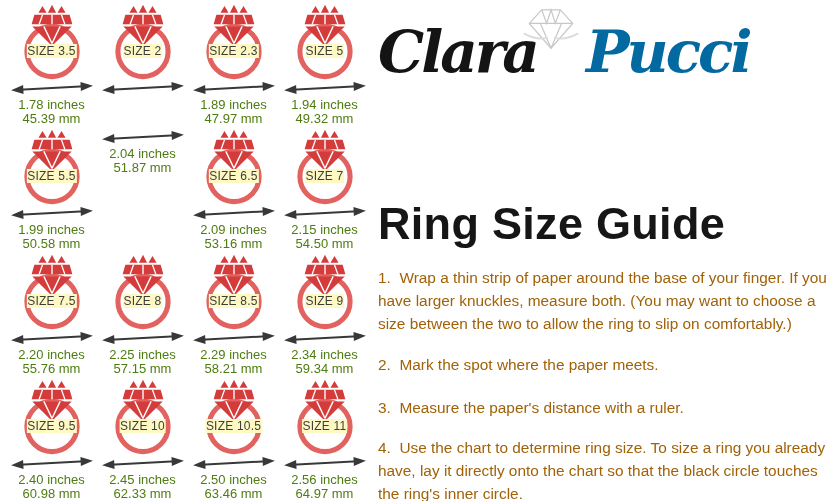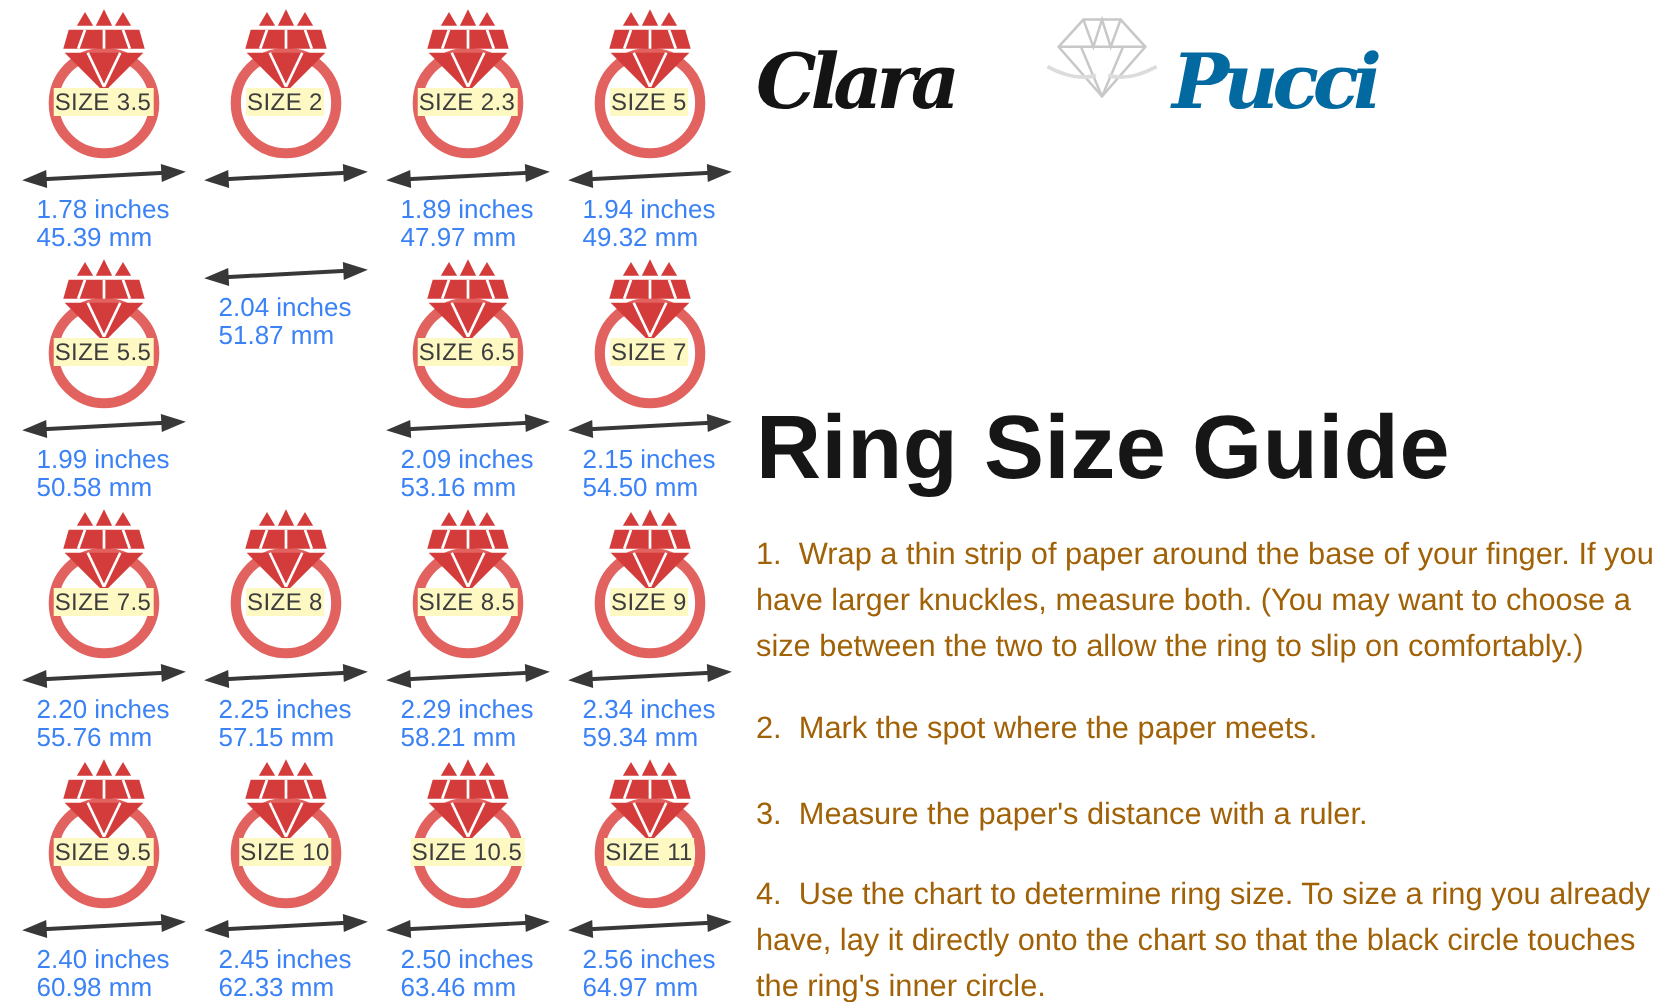--- a/index.html
+++ b/index.html
@@ -9,29 +9,29 @@
   
   .grid{position:absolute;left:6px;top:4px;display:grid;
         grid-template-columns:repeat(4,91px);grid-auto-rows:125px;}
   .cell{display:flex;flex-direction:column;align-items:center;}
   .ring-wrap{position:relative;width:68px;height:76px;}
   .ring-svg{display:block;width:68px;height:76px;}
   .size-label{position:absolute;left:50%;transform:translateX(-50%);top:40px;
               background:#fef9c3;padding:0 1px;font-size:12px;color:#3d3d3d;
               white-space:nowrap;letter-spacing:0.2px;}
   .arrow-svg{width:82px;height:14px;margin-top:1px;}
-  .meas{margin-top:3px;text-align:left;font-size:13px;line-height:13.5px;color:#3b82f6;}
+  .meas{margin-top:3px;text-align:center;font-size:13px;line-height:13.5px;color:#4d7c0f;}
   .meas span{display:block;}
 
   
   .right{position:absolute;left:378px;top:0;width:458px;}
   .logo{position:relative;height:100px;}
   .logo-diamond{position:absolute;left:142px;top:4px;width:62px;height:50px;}
   .brand{position:absolute;top:18px;font-family:"DejaVu Serif",serif;font-style:italic;
-         font-weight:bold;font-size:38px;letter-spacing:-3px;white-space:nowrap;}
+         font-weight:bold;font-size:58px;letter-spacing:-3px;white-space:nowrap;}
   .brand.clara{left:0;color:#141414;}
   .brand.pucci{left:208px;color:#0369a1;}
   h1.title{margin:98px 0 0 0;font-size:45px;font-weight:bold;color:#161616;
            letter-spacing:0.3px;font-family:"Liberation Sans",sans-serif;}
   .step{margin:0;width:458px;font-size:15.4px;line-height:23px;color:#a16207;
         white-space:pre-wrap;}
   .step.s1{margin-top:16px;}
   .step.s2{margin-top:18px;}
   .step.s3{margin-top:20px;}
   .step.s4{margin-top:17px;}

